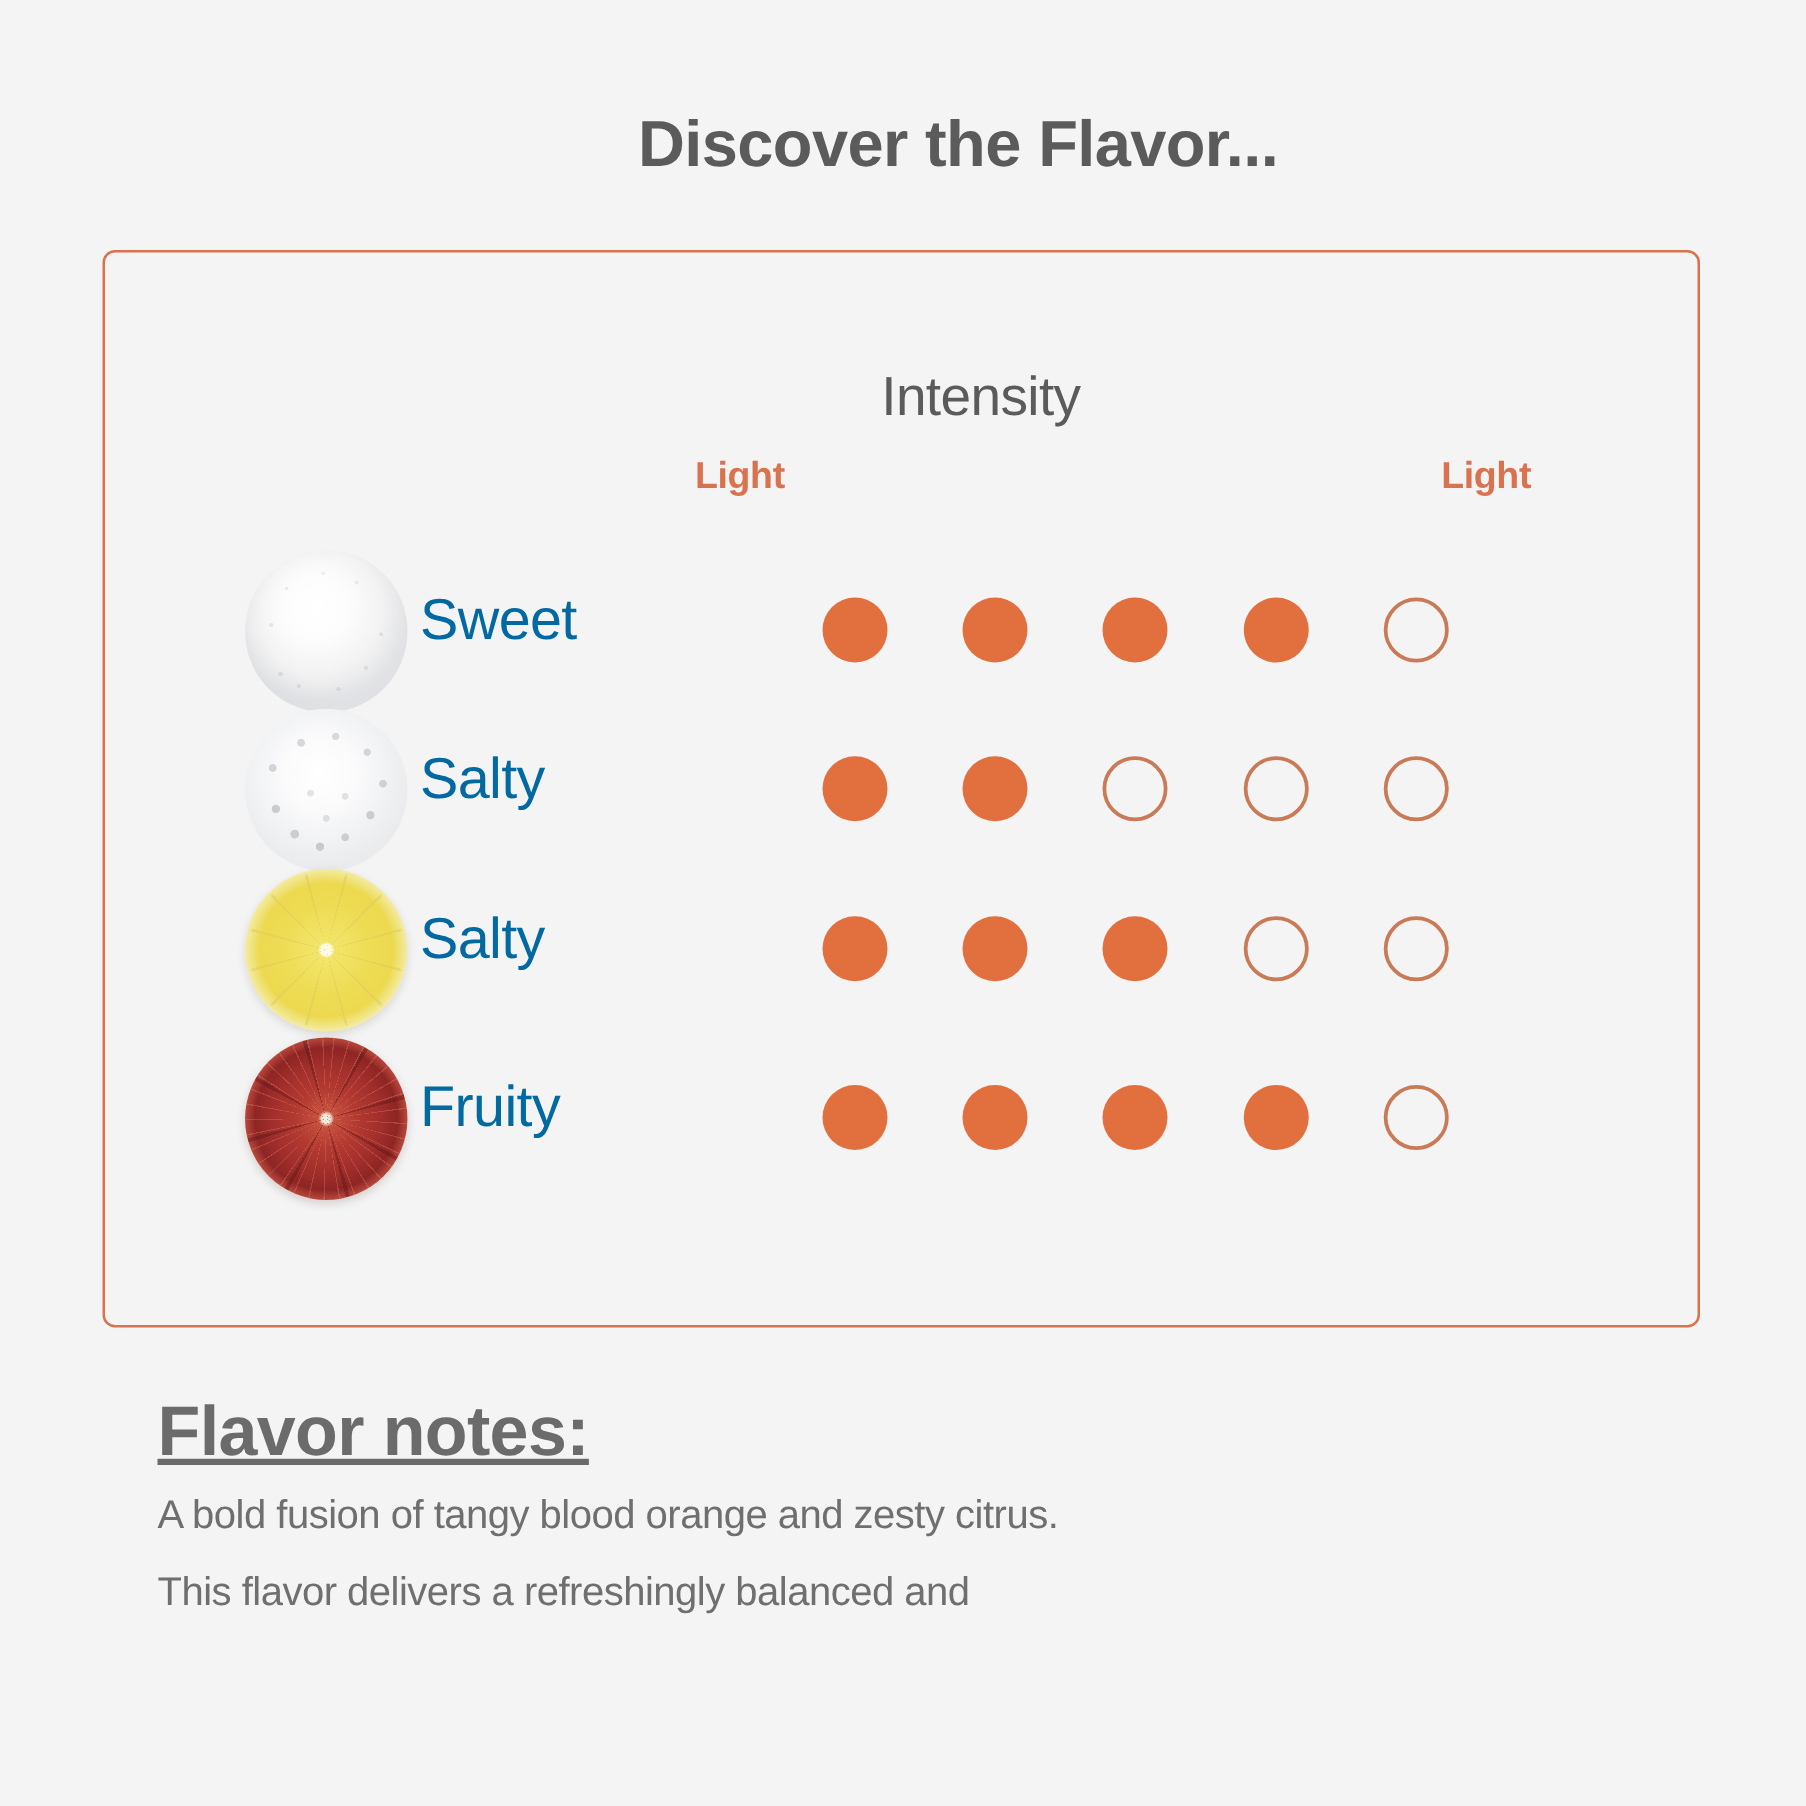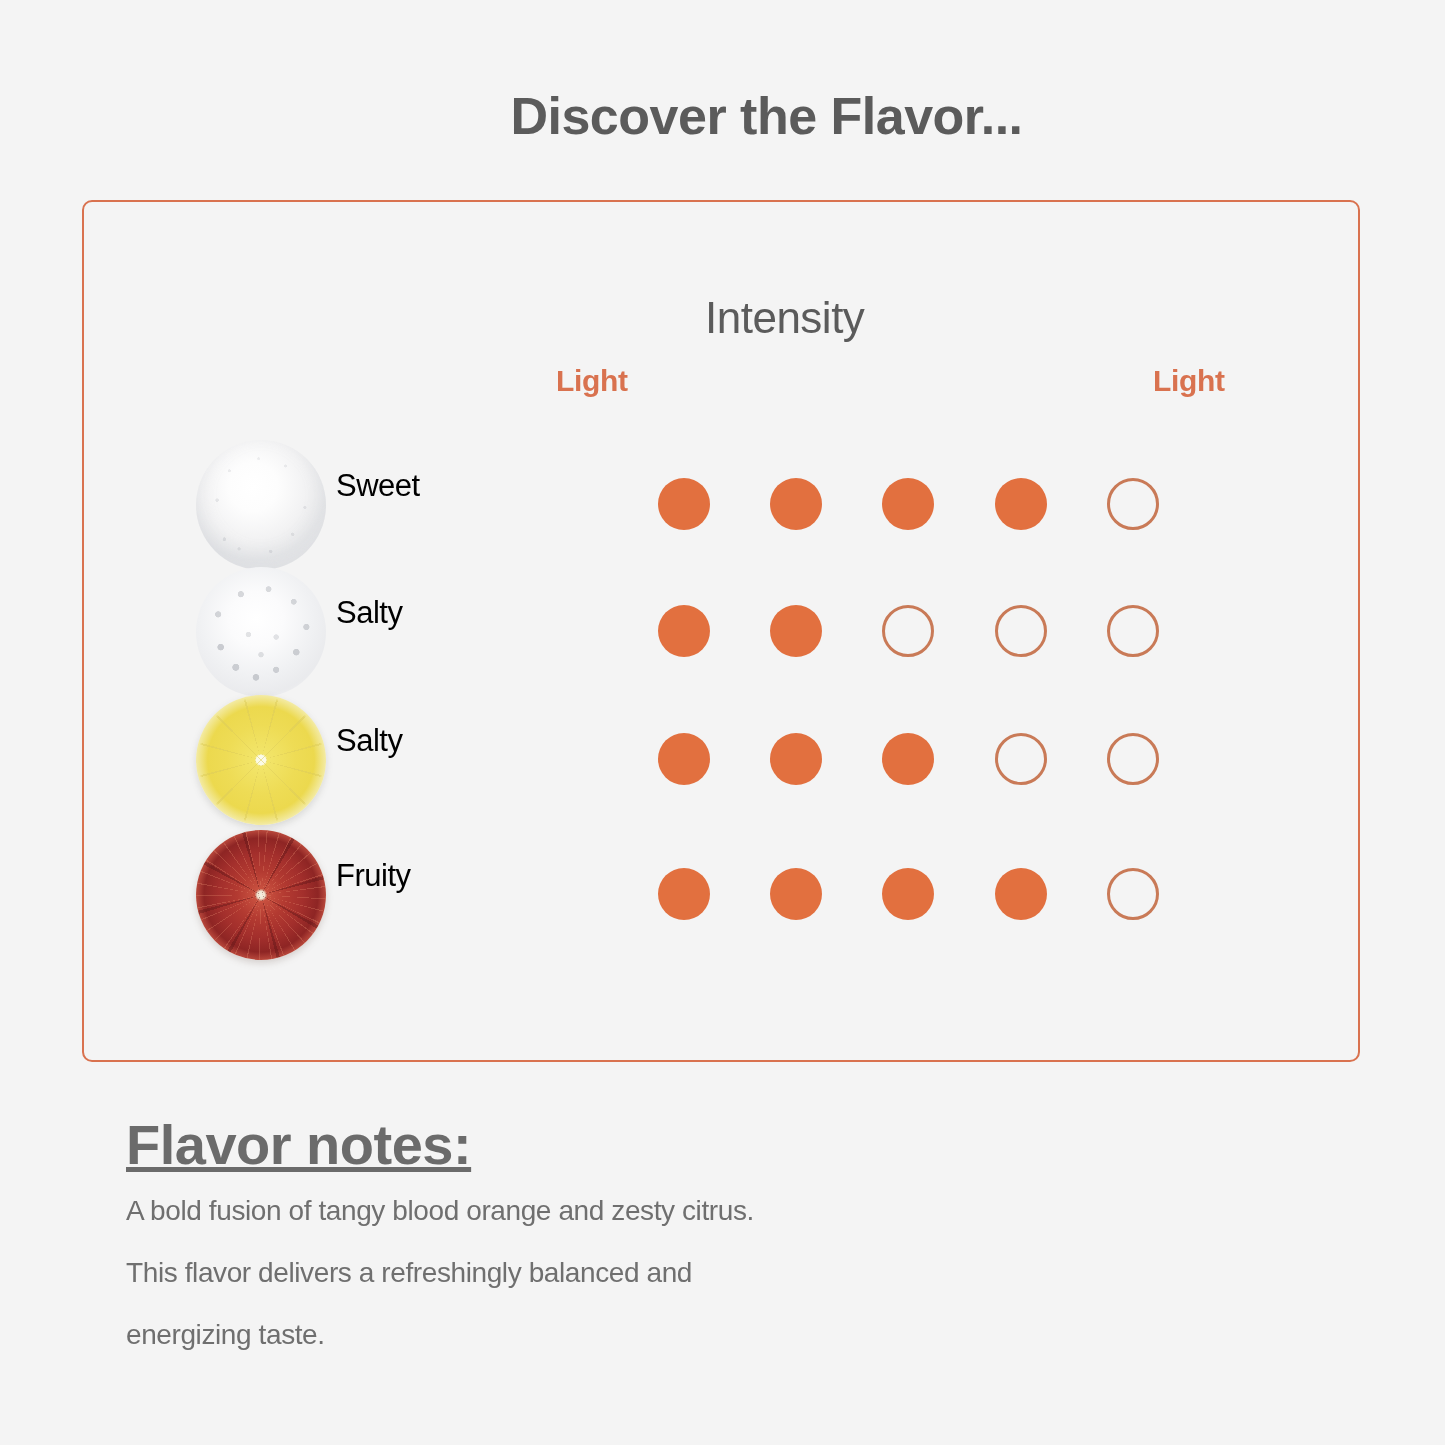--- a/index.html
+++ b/index.html
@@ -192,22 +192,22 @@
         rgba(90,20,22,0.40) 22deg 25deg,
         rgba(90,20,22,0.0) 25deg 45deg);
     -webkit-mask-image: radial-gradient(circle at 50% 50%, #000 0 70%, transparent 73%);
     mask-image: radial-gradient(circle at 50% 50%, #000 0 70%, transparent 73%);
   }
 
   .flavor-label {
     position: absolute;
     left: 140px;
     top: 28px;
-    font-size: 31px;
-    color: #000000;
+    font-size: 46px;
+    color: #0369a1;
     letter-spacing: -0.5px;
     white-space: nowrap;
   }
 
   
   .dots {
     position: absolute;
     left: 462px;
     top: 38px;
     width: 530px;
@@ -238,21 +238,21 @@
     font-weight: bold;
     color: #6b6b6b;
     letter-spacing: -0.5px;
     text-decoration: underline;
   }
   .notes-body {
     position: absolute;
     left: 126px;
     top: 1180px;
     width: 1230px;
-    font-size: 28px;
+    font-size: 32px;
     line-height: 62px;
     color: #6f6f6f;
     letter-spacing: -0.4px;
   }
   .notes-body div { white-space: nowrap; }
 </style>
 </head>
 <body>
 
 <div class="title">Discover the Flavor...</div>
@@ -308,14 +308,13 @@
     <div class="dot filled dot-c2"></div>
     <div class="dot filled dot-c3"></div>
     <div class="dot empty  dot-c4"></div>
   </div>
 </div>
 
 <div class="notes-heading">Flavor notes:</div>
 <div class="notes-body">
   <div>A bold fusion of tangy blood orange and zesty citrus.</div>
   <div>This flavor delivers a refreshingly balanced and</div>
-  <div>energizing taste.</div>
 </div>
 
 </body></html>

